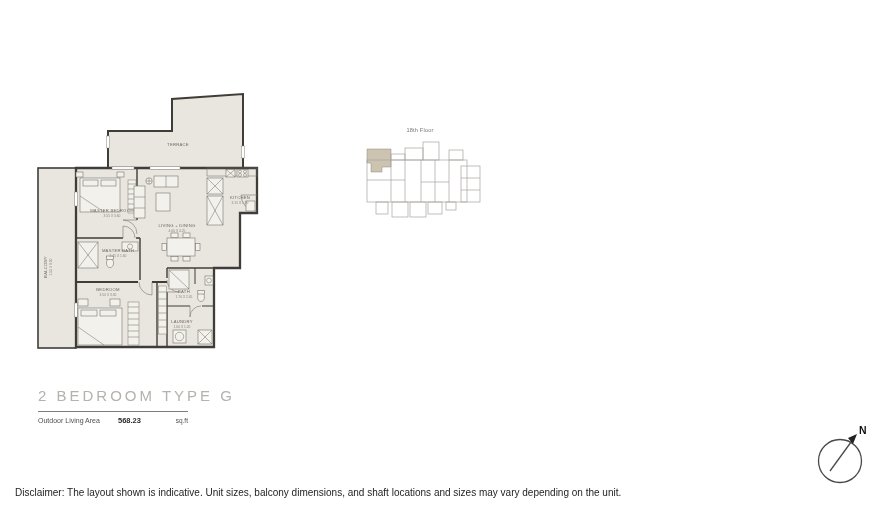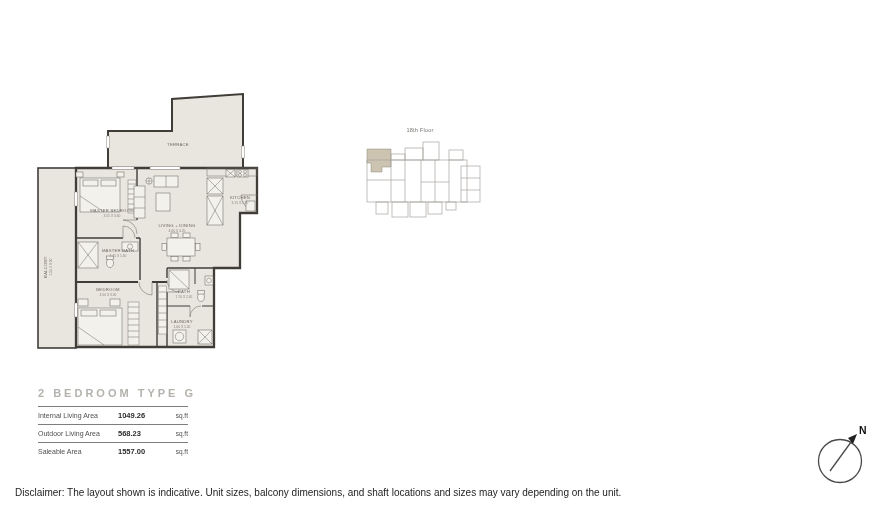--- a/index.html
+++ b/index.html
@@ -11,21 +11,21 @@
   .wall{stroke:#403d38;fill:none;}
   .floor{fill:#e9e5df;stroke:#403d38;}
   .furn{stroke:#6e6a63;stroke-width:.55;fill:#f3f1ec;}
   .furnline{stroke:#6e6a63;stroke-width:.5;fill:none;}
   .hatch{stroke:#6e6a63;stroke-width:.45;fill:#f3f1ec;}
   .doorarc{stroke:#7a766f;stroke-width:.6;fill:none;}
   .win{fill:#ffffff;stroke:#8a867f;stroke-width:.5;}
   .kp-line{stroke:#a7a49f;stroke-width:.7;fill:none;}
   .kp-floor{fill:#7b7873;font-size:5.6px;text-anchor:middle;letter-spacing:.2px;}
   .title-block{position:absolute;left:38px;top:387px;width:150px;}
-  .tb-title{font-size:11px;font-weight:bold;letter-spacing:3px;color:#b5b2ad;
+  .tb-title{font-size:15px;font-weight:normal;letter-spacing:3px;color:#b5b2ad;
             margin:0 0 7px 0;white-space:nowrap;}
   .tb-row{display:flex;align-items:baseline;border-top:1px solid #7d7d7d;
           padding:4px 0 4px 0;}
   .tb-lbl{width:80px;font-size:7px;color:#4f4f4f;}
   .tb-val{width:40px;font-size:7.5px;font-weight:bold;color:#2b2b2b;}
   .tb-unit{margin-left:auto;font-size:6.5px;color:#4f4f4f;}
   .disclaimer{position:absolute;left:15px;top:487px;width:860px;font-size:10px;
               color:#242424;}
   .compass-n{fill:#111;font-size:10.5px;font-weight:bold;}
 </style>
@@ -204,32 +204,22 @@
       <rect class="kp-line" x="34" y="82" width="16" height="15"></rect>
       <rect class="kp-line" x="52" y="82" width="16" height="15"></rect>
       <rect class="kp-line" x="70" y="82" width="14" height="12"></rect>
       <rect class="kp-line" x="88" y="82" width="10" height="8"></rect>
     </g>
   </svg>
 
   <div class="title-block">
     <h1 class="tb-title">2 BEDROOM TYPE G</h1>
     <div class="tb-row">
-      <span class="tb-lbl">Internal Living Area</span>
-      <span class="tb-val">1049.26</span>
-      <span class="tb-unit">sq.ft</span>
-    </div>
-    <div class="tb-row">
       <span class="tb-lbl">Outdoor Living Area</span>
       <span class="tb-val">568.23</span>
-      <span class="tb-unit">sq.ft</span>
-    </div>
-    <div class="tb-row">
-      <span class="tb-lbl">Saleable Area</span>
-      <span class="tb-val">1557.00</span>
       <span class="tb-unit">sq.ft</span>
     </div>
   </div>
 
   <svg style="left:808px;top:422px;" width="72" height="72" viewBox="0 0 72 72">
     <circle cx="32" cy="39" r="21.5" fill="none" stroke="#4a4a4a" stroke-width="1.3"></circle>
     <line x1="22" y1="49" x2="46" y2="16" stroke="#4a4a4a" stroke-width="1.3"></line>
     <polygon points="49,12 40,16 45,22" fill="#222"></polygon>
     <text class="compass-n" x="51" y="12">N</text>
   </svg>

